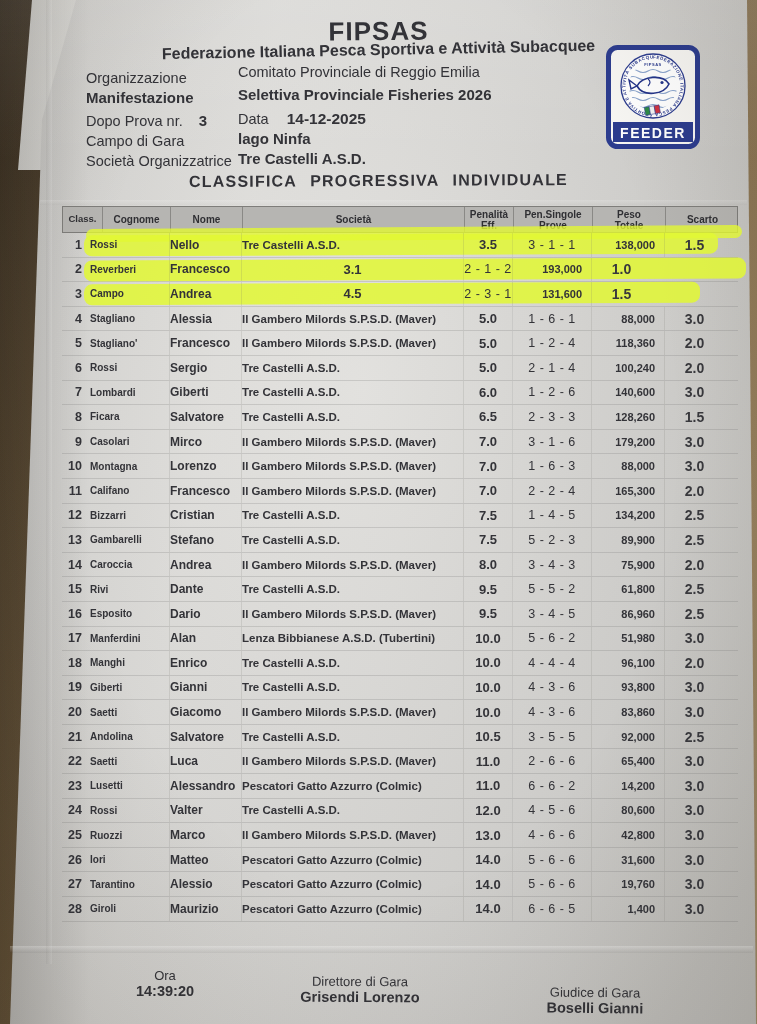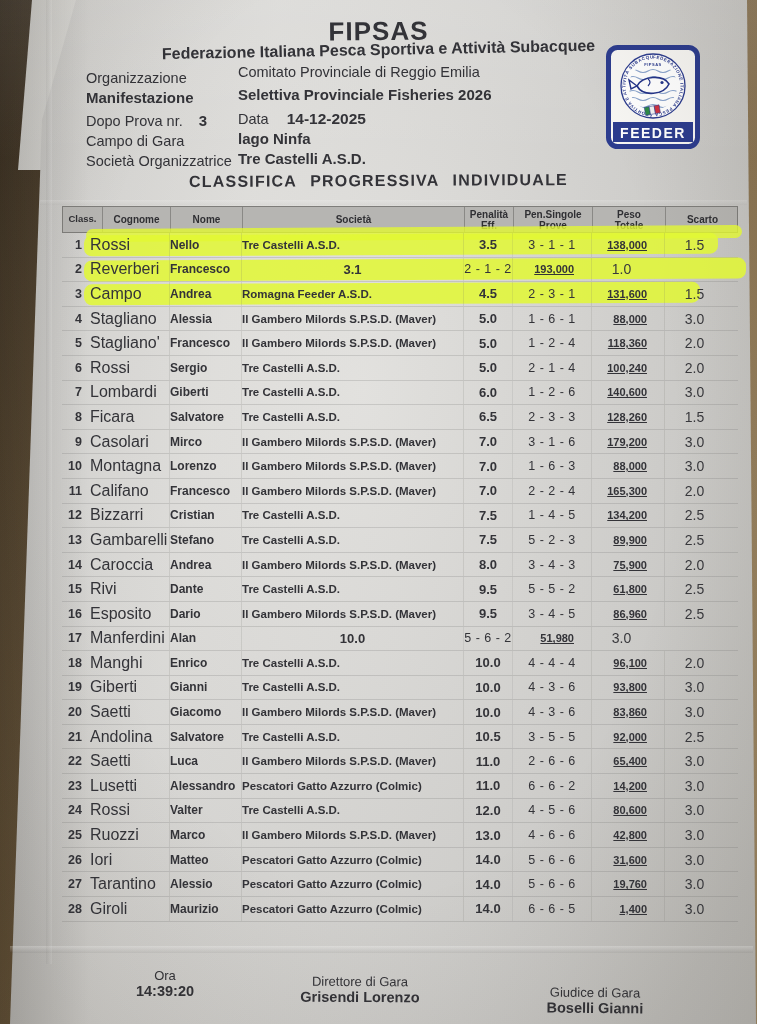--- a/index.html
+++ b/index.html
@@ -51,27 +51,27 @@
     border-right:1px solid #8a8986;box-sizing:border-box;}
   .th:last-child{border-right:none;}
   .th-class{font-size:9.5px;}
   .tbody{position:relative;}
   .tr{display:grid;grid-template-columns:28px 80px 72px 222px 49px 79px 73px 73px;
     height:24.6px;align-items:center;position:relative;
     border-bottom:1px solid rgba(110,110,108,.22);box-sizing:border-box;}
   .td{position:relative;z-index:2;white-space:nowrap;box-sizing:border-box;height:100%;
     display:flex;align-items:center;}
   .c-pos{justify-content:flex-end;padding-right:8px;font-size:12.5px;font-weight:bold;}
-  .c-cog{font-size:16px;font-weight:normal;border-right:1px solid rgba(110,110,108,.16);}
+  .c-cog{font-size:10px;font-weight:bold;border-right:1px solid rgba(110,110,108,.16);}
   .c-nom{font-size:12px;font-weight:bold;border-right:1px solid rgba(110,110,108,.16);}
   .c-soc{font-size:11.5px;font-weight:bold;border-right:1px solid rgba(110,110,108,.16);}
   .c-pen{justify-content:center;font-size:13px;font-weight:bold;border-right:1px solid rgba(110,110,108,.12);}
   .c-sin{justify-content:center;font-size:12.5px;font-weight:normal;letter-spacing:.5px;border-right:1px solid rgba(110,110,108,.16);}
-  .c-pes{justify-content:flex-end;padding-right:17px;font-size:11px;font-weight:bold;border-right:1px solid rgba(110,110,108,.16);text-decoration:underline;}
-  .c-sca{justify-content:center;padding-right:14px;font-size:14px;font-weight:400;color:#38383c;}
+  .c-pes{justify-content:flex-end;padding-right:9px;font-size:11px;font-weight:bold;border-right:1px solid rgba(110,110,108,.16);}
+  .c-sca{justify-content:center;padding-right:14px;font-size:14px;font-weight:700;color:#38383c;}
 
   
   .hl::before{content:"";position:absolute;top:1px;bottom:2px;left:22px;z-index:1;
     background:rgba(226,248,50,.85);border-radius:8px;transform:rotate(-.25deg);}
   .hl-1::before{width:634px;}
   .hl-2::before{width:662px;}
   .hl-3::before{width:616px;}
   .hl-head{position:absolute;left:86px;top:227px;width:656px;height:13px;z-index:1;
     background:rgba(226,248,50,.8);border-radius:7px;transform:rotate(-.35deg);}
 
@@ -195,21 +195,20 @@
     <div class="td c-nom">Francesco</div>
     <div class="td c-pen">3.1</div>
     <div class="td c-sin">2 - 1 - 2</div>
     <div class="td c-pes">193,000</div>
     <div class="td c-sca">1.0</div>
   </div>
           <div class="tr hl hl-3">
     <div class="td c-pos">3</div>
     <div class="td c-cog">Campo</div>
     <div class="td c-nom">Andrea</div>
-    <div class="td c-soc">Romagna Feeder A.S.D.</div>
     <div class="td c-pen">4.5</div>
     <div class="td c-sin">2 - 3 - 1</div>
     <div class="td c-pes">131,600</div>
     <div class="td c-sca">1.5</div>
   </div>
           <div class="tr">
     <div class="td c-pos">4</div>
     <div class="td c-cog">Stagliano</div>
     <div class="td c-nom">Alessia</div>
     <div class="td c-soc">Il Gambero Milords S.P.S.D. (Maver)</div>
@@ -335,20 +334,21 @@
     <div class="td c-soc">Il Gambero Milords S.P.S.D. (Maver)</div>
     <div class="td c-pen">9.5</div>
     <div class="td c-sin">3 - 4 - 5</div>
     <div class="td c-pes">86,960</div>
     <div class="td c-sca">2.5</div>
   </div>
           <div class="tr">
     <div class="td c-pos">17</div>
     <div class="td c-cog">Manferdini</div>
     <div class="td c-nom">Alan</div>
+    <div class="td c-soc">Lenza Bibbianese A.S.D. (Tubertini)</div>
     <div class="td c-pen">10.0</div>
     <div class="td c-sin">5 - 6 - 2</div>
     <div class="td c-pes">51,980</div>
     <div class="td c-sca">3.0</div>
   </div>
           <div class="tr">
     <div class="td c-pos">18</div>
     <div class="td c-cog">Manghi</div>
     <div class="td c-nom">Enrico</div>
     <div class="td c-soc">Tre Castelli A.S.D.</div>

